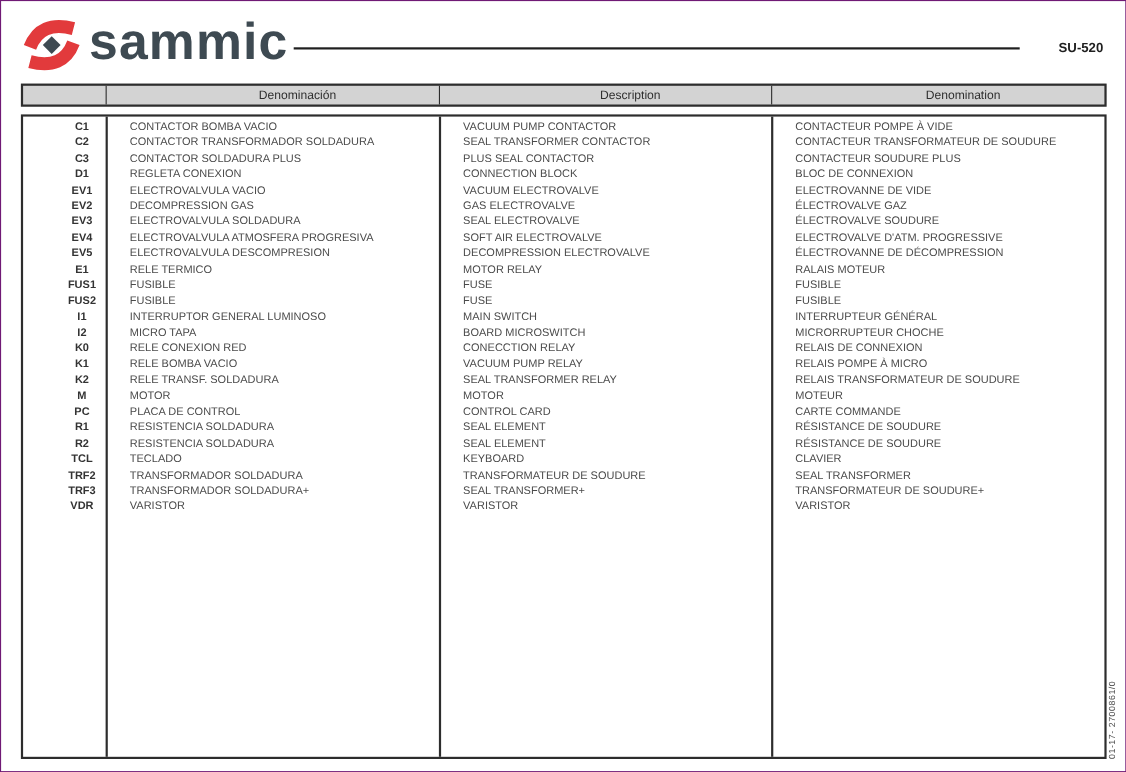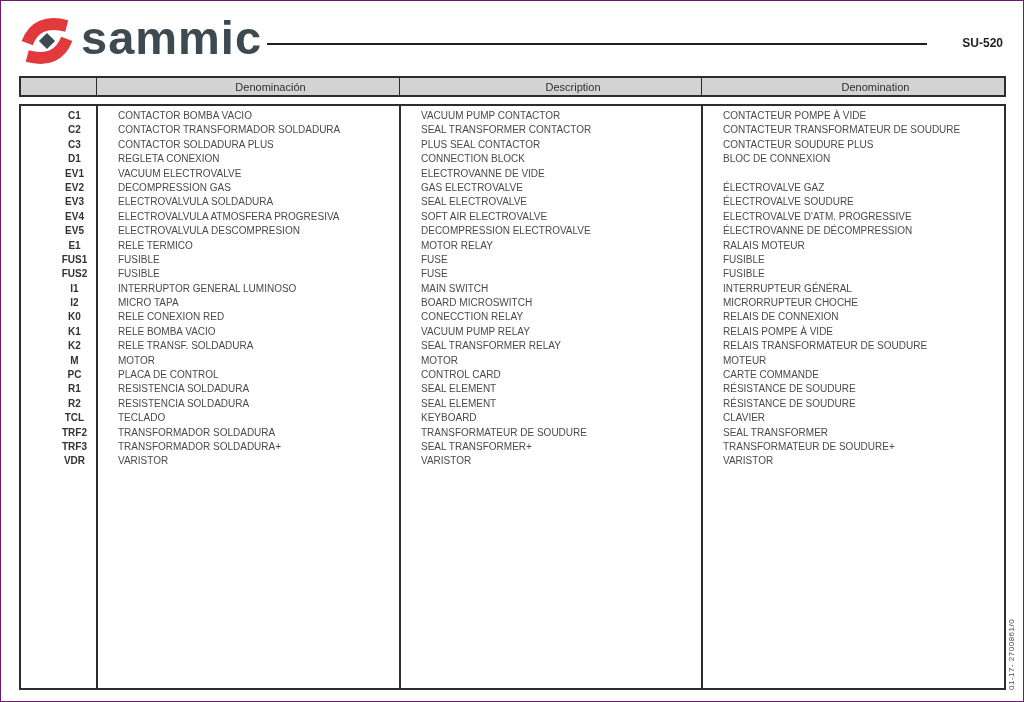--- a/index.html
+++ b/index.html
@@ -172,20 +172,21 @@
 
   <div class="row">
     <div class="cell code">D1</div>
     <div class="cell txt">REGLETA CONEXION</div>
     <div class="cell txt">CONNECTION BLOCK</div>
     <div class="cell txt">BLOC DE CONNEXION</div>
   </div>
 
   <div class="row">
     <div class="cell code">EV1</div>
+    <div class="cell txt">ELECTROVALVULA VACIO</div>
     <div class="cell txt">VACUUM ELECTROVALVE</div>
     <div class="cell txt">ELECTROVANNE DE VIDE</div>
   </div>
 
   <div class="row">
     <div class="cell code">EV2</div>
     <div class="cell txt">DECOMPRESSION GAS</div>
     <div class="cell txt">GAS ELECTROVALVE</div>
     <div class="cell txt">ÉLECTROVALVE GAZ</div>
   </div>
@@ -250,21 +251,21 @@
     <div class="cell code">K0</div>
     <div class="cell txt">RELE CONEXION RED</div>
     <div class="cell txt">CONECCTION RELAY</div>
     <div class="cell txt">RELAIS DE CONNEXION</div>
   </div>
 
   <div class="row">
     <div class="cell code">K1</div>
     <div class="cell txt">RELE BOMBA VACIO</div>
     <div class="cell txt">VACUUM PUMP RELAY</div>
-    <div class="cell txt">RELAIS POMPE À VIDE</div>
+    <div class="cell txt">RELAIS POMPE À MICRO</div>
   </div>
 
   <div class="row">
     <div class="cell code">K2</div>
     <div class="cell txt">RELE TRANSF. SOLDADURA</div>
     <div class="cell txt">SEAL TRANSFORMER RELAY</div>
     <div class="cell txt">RELAIS TRANSFORMATEUR DE SOUDURE</div>
   </div>
 
   <div class="row">

